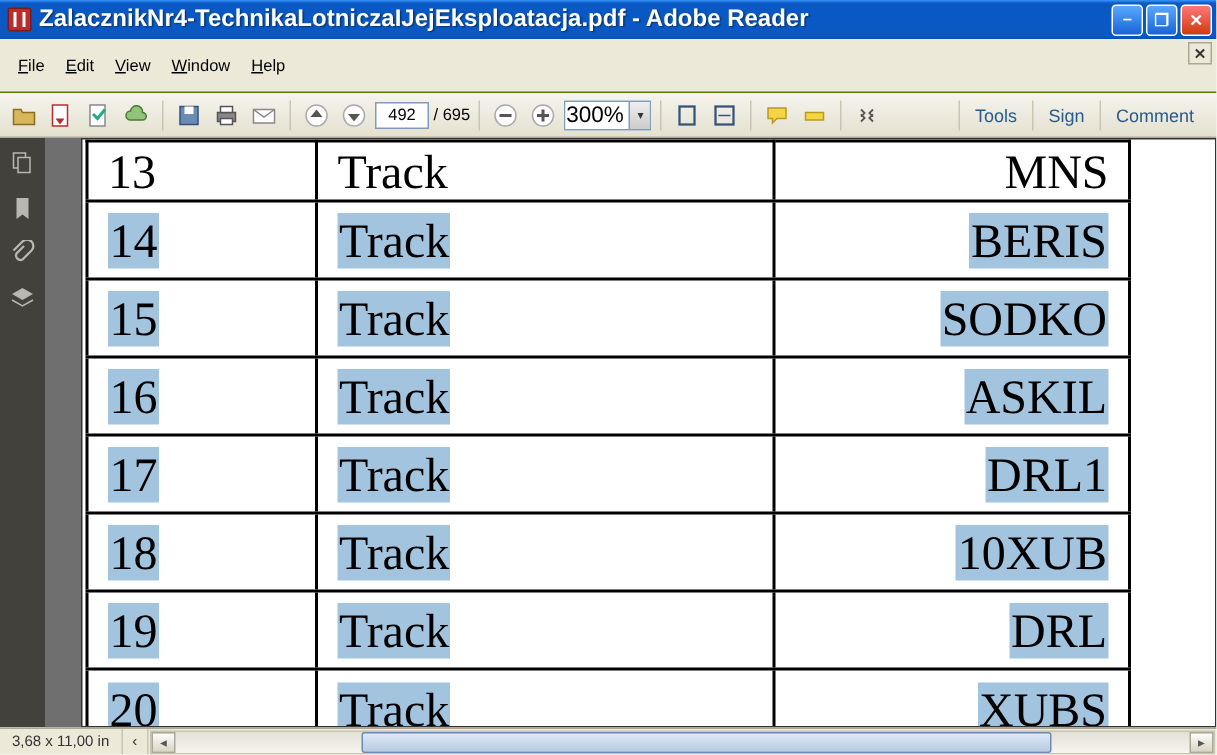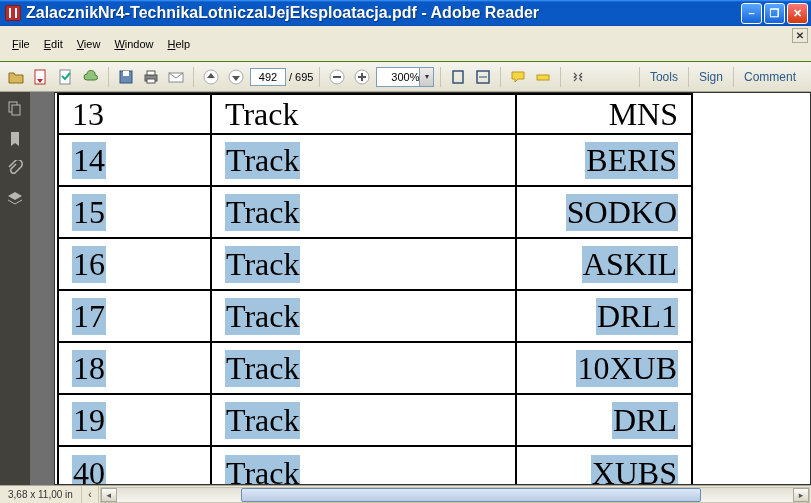--- a/index.html
+++ b/index.html
@@ -103,21 +103,21 @@
   width: 36px; height: 18px; text-align: center;
   border: 1px solid #7f9db9;
   font-size: 11px;
 }
 .tb-combo {
   display:flex; align-items:center;
   border: 1px solid #7f9db9;
   height: 20px;
   background: white;
 }
-.tb-combo input { width: 42px; border:none; text-align:right; font-size:11px; height:18px; outline:none; }
+.tb-combo input { width: 42px; border:none; text-align:left; font-size:15px; height:18px; outline:none; }
 .tb-combo .dd { width: 14px; height: 18px; background: linear-gradient(#eee,#ccc); border-left:1px solid #7f9db9; display:flex;align-items:center;justify-content:center; font-size:8px; color:#333;}
 .spacer { flex: 1; }
 .toolbar .right-links {
   display: flex;
   gap: 0;
 }
 .toolbar .right-links span {
   padding: 3px 10px;
   color: #2a5a8a;
   border-left: 1px solid #c9c5b3;
@@ -155,21 +155,21 @@
   right: 0;
   bottom: 0;
   background: white;
   border: 1px solid #333;
   overflow: hidden;
 }
 .tbl {
   position: absolute;
   top: 0;
   left: 2px;
-  width: 636px;
+  width: 697px;
 }
 .tbl .r {
   display: flex;
   border-bottom: 2px solid black;
   height: 52px;
 }
 .tbl .r:last-child { border-bottom: 3px solid black; height: 55px;}
 .tbl .c {
   border-right: 2px solid black;
   padding: 6px 13px;
@@ -450,21 +450,21 @@
             </div>
             <div class="c c2">
               <span class="hl">Track</span>
             </div>
             <div class="c c3">
               <span class="hl">DRL</span>
             </div>
           </div>
           <div class="r">
             <div class="c c1">
-              <span class="hl">40</span>
+              <span class="hl">20</span>
             </div>
             <div class="c c2">
               <span class="hl">Track</span>
             </div>
             <div class="c c3">
               <span class="hl">XUBS</span>
             </div>
           </div>
         </div>
     </div>

